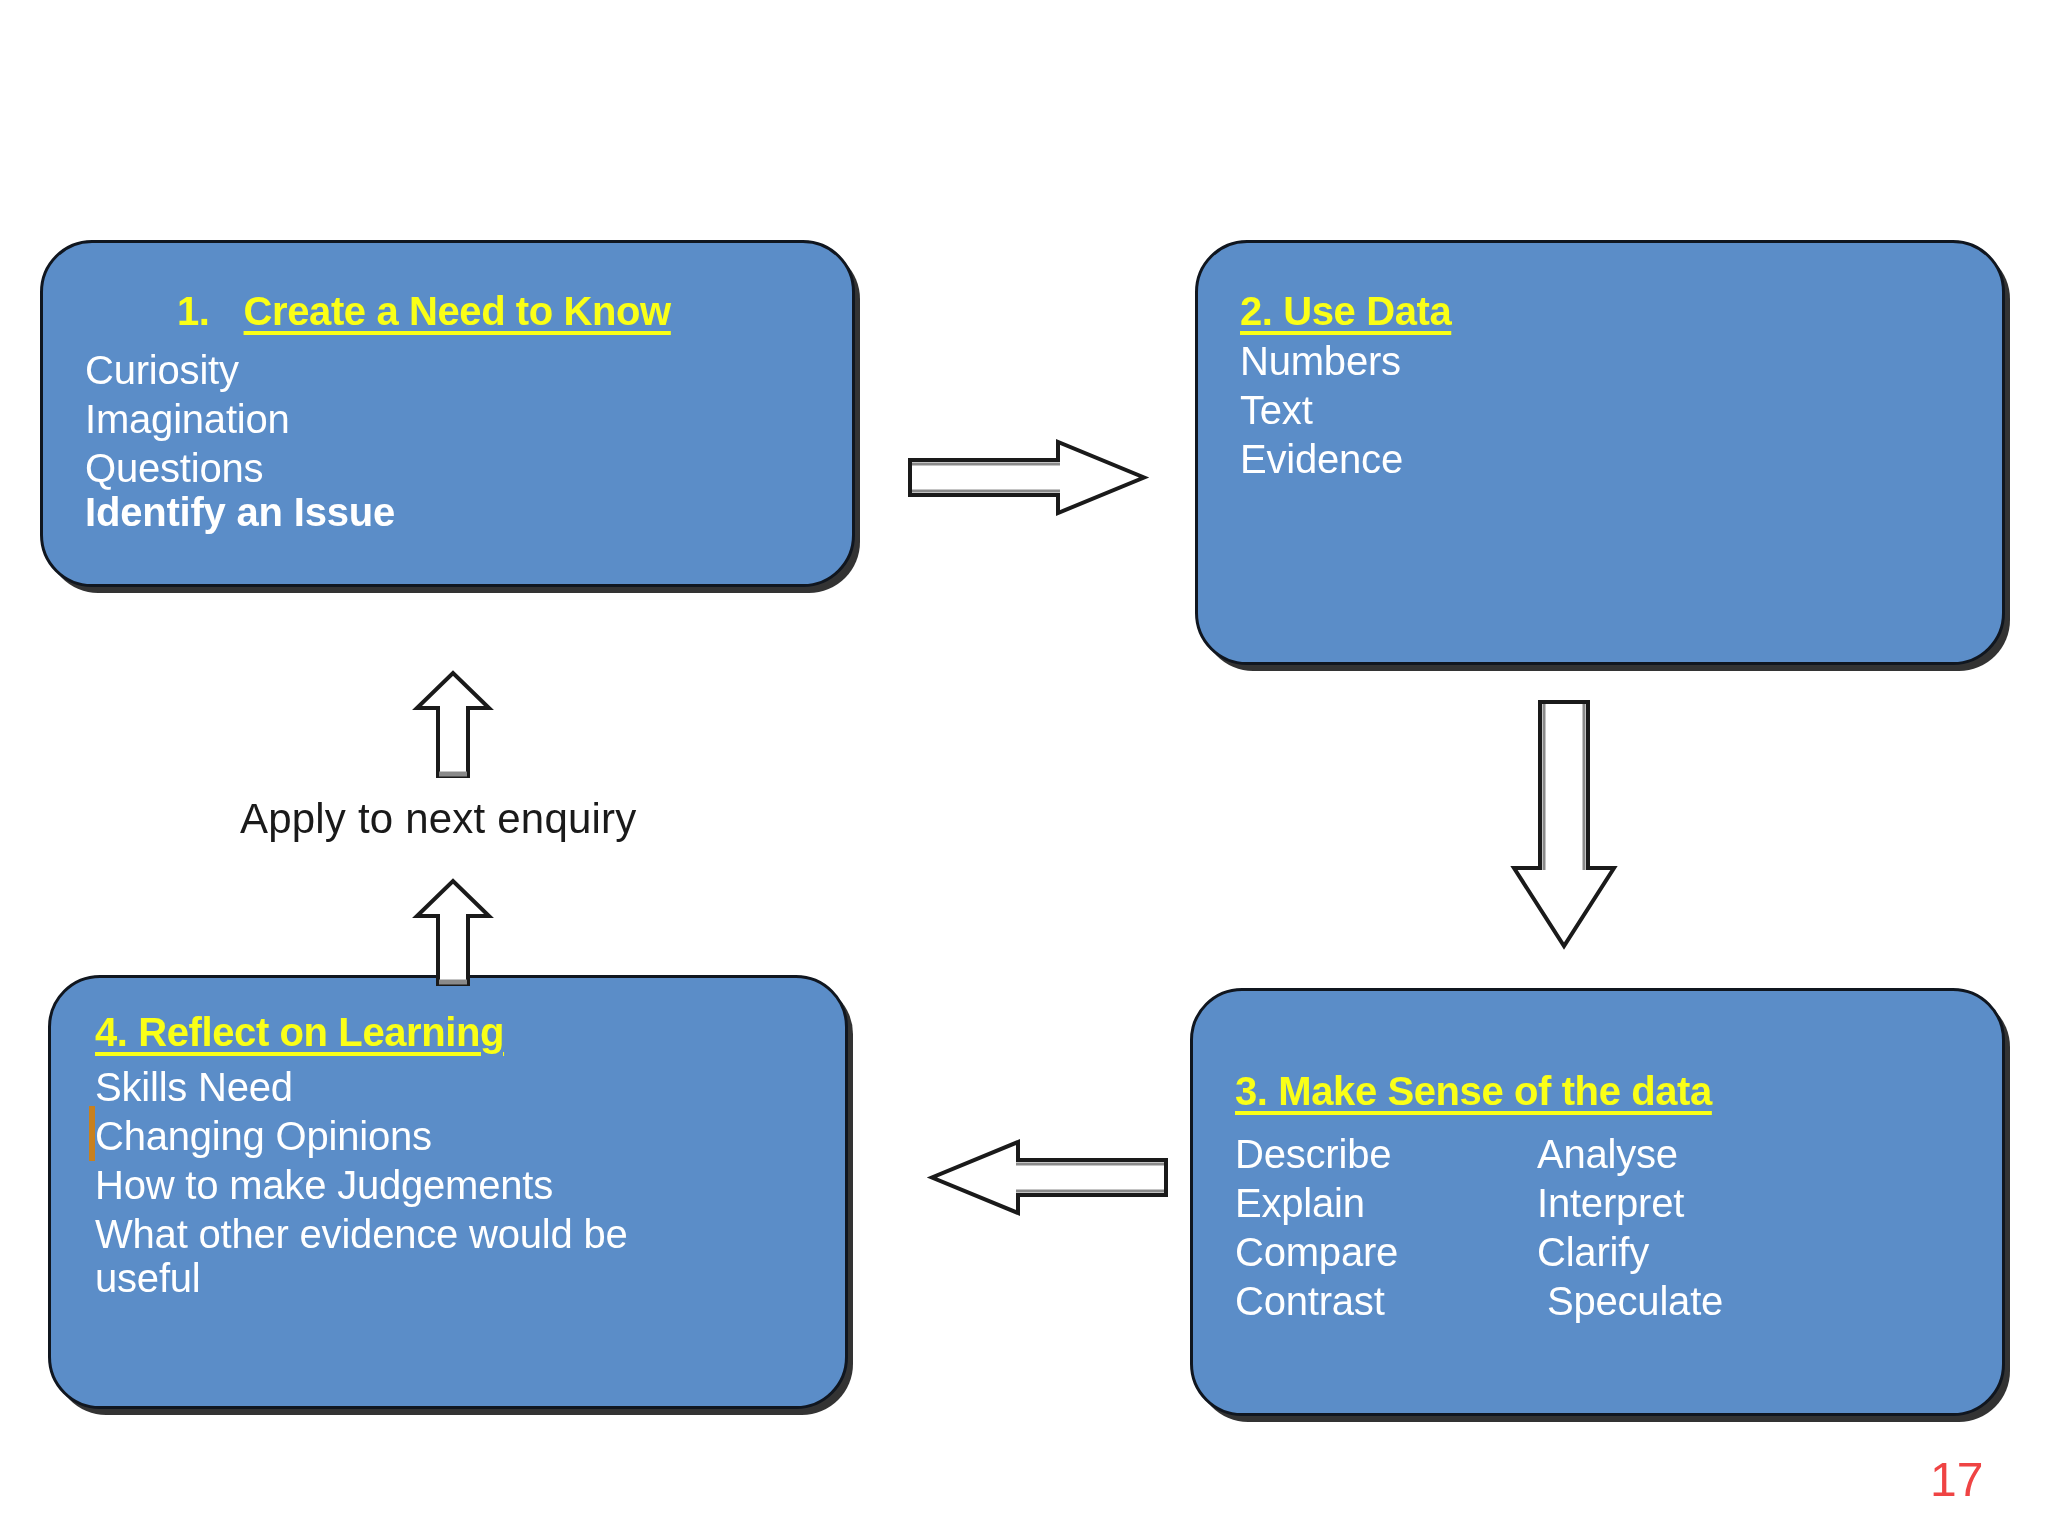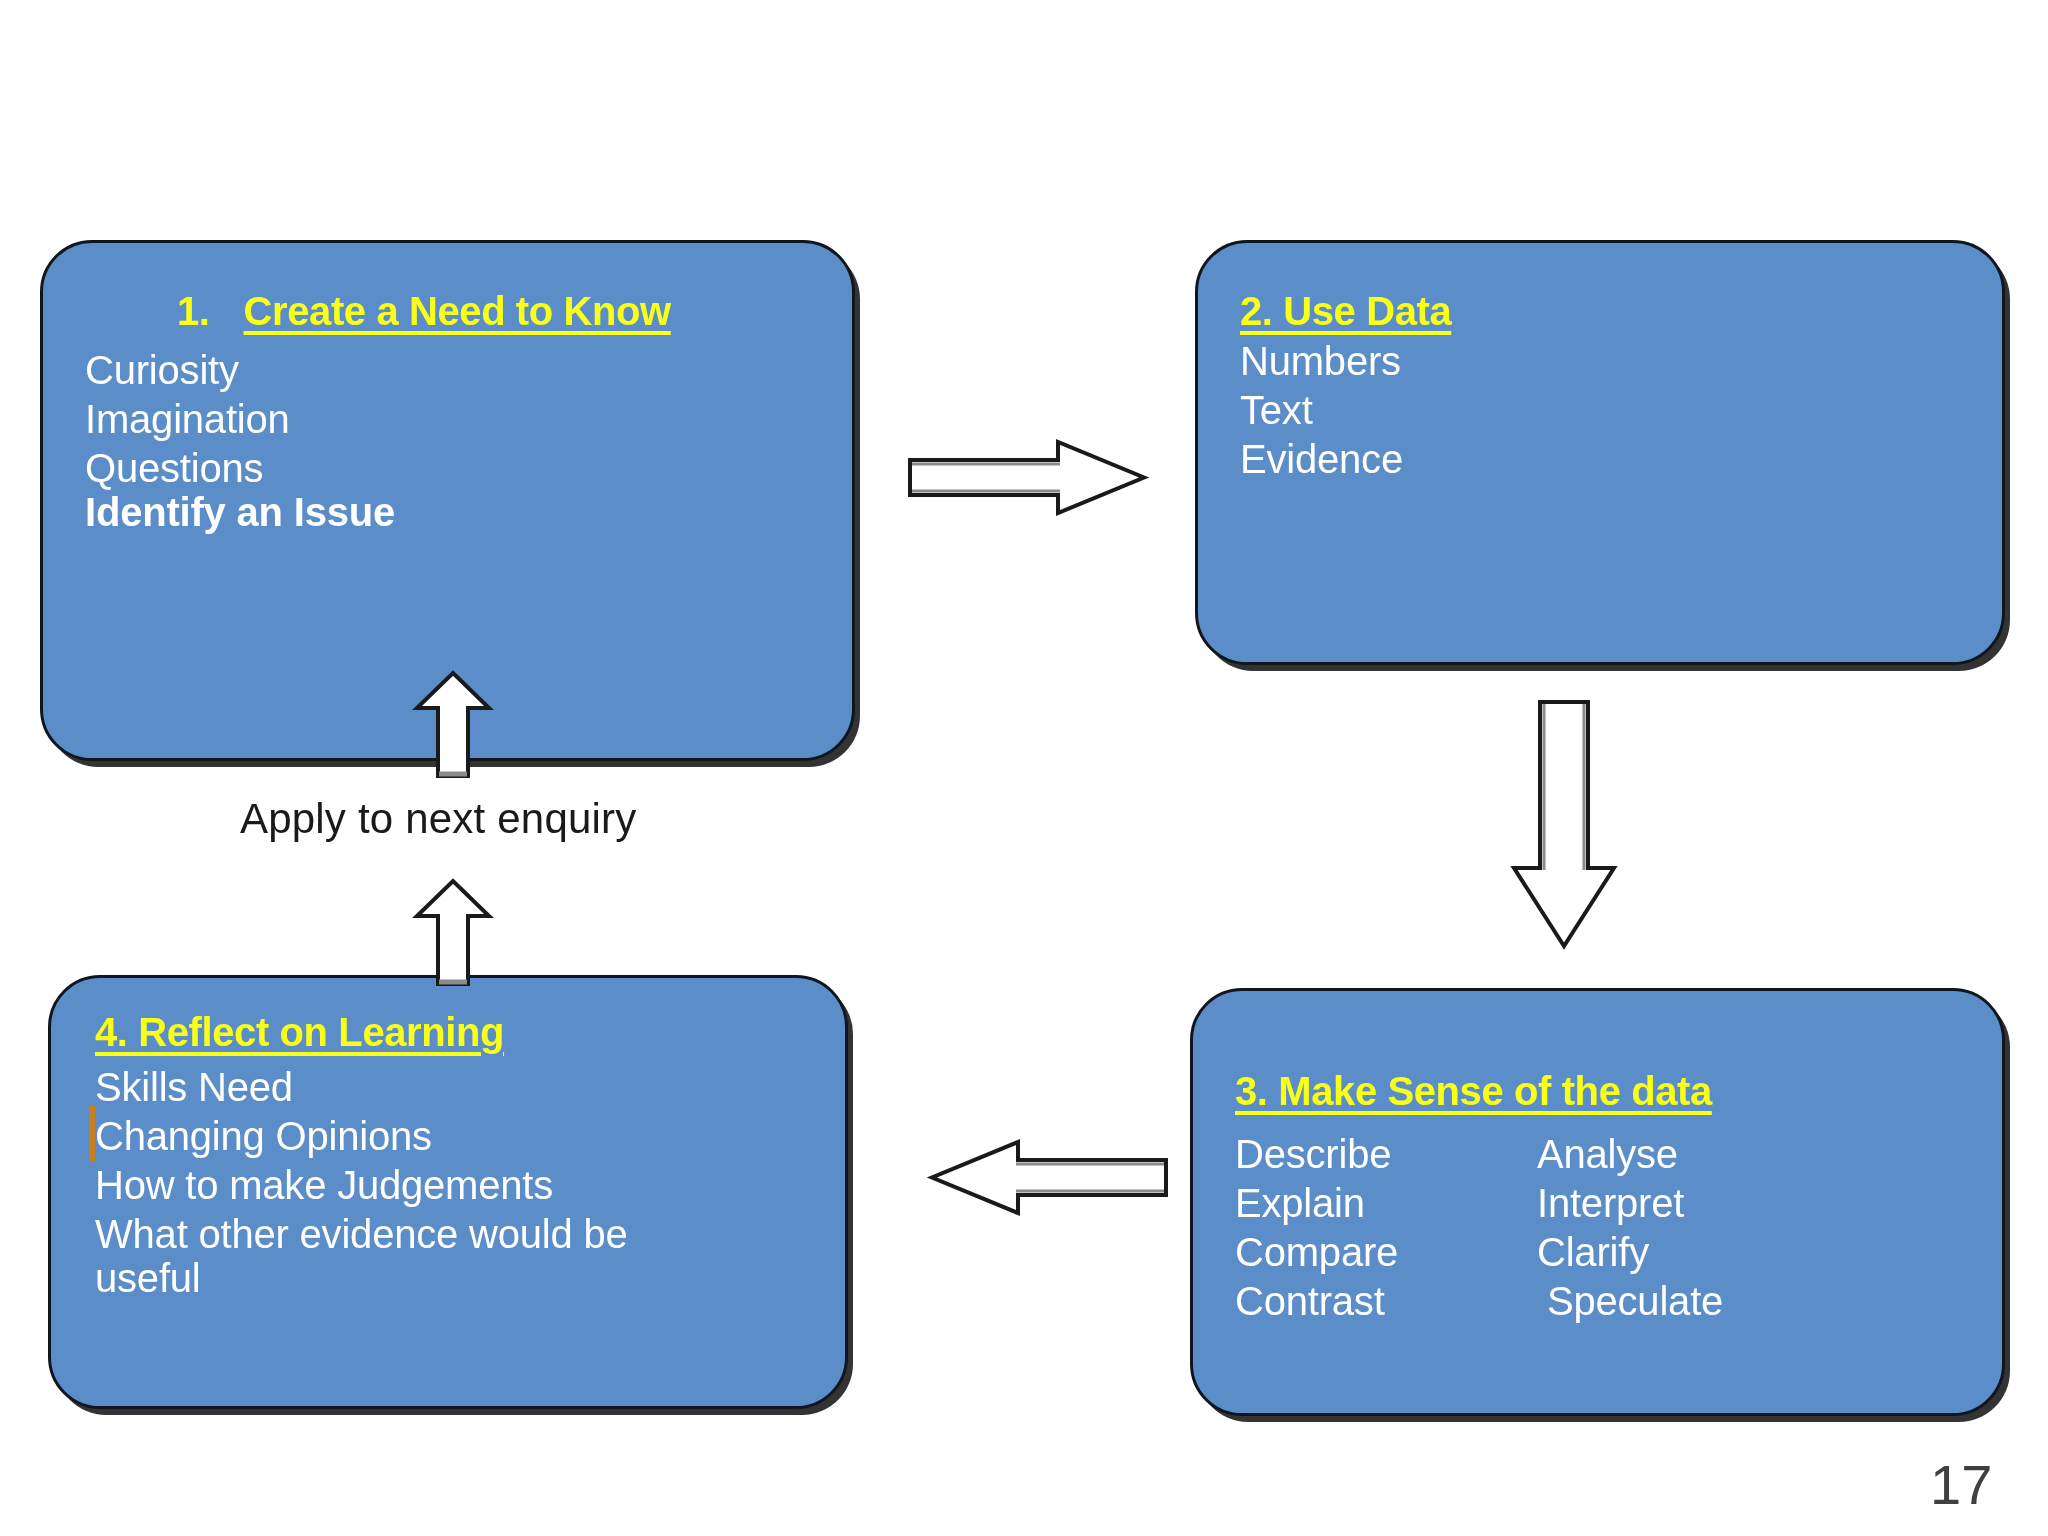--- a/index.html
+++ b/index.html
@@ -74,31 +74,31 @@
   
   .loop-label {
     position: absolute;
     color: #1a1a1a;
     font-size: 42px;
     letter-spacing: 0.2px;
     white-space: nowrap;
   }
   .page-number {
     position: absolute;
-    color: #404040;
-    font-size: 56px;
+    color: #ef4444;
+    font-size: 48px;
     white-space: nowrap;
   }
 </style>
 </head>
 <body>
 
 <div id="slide">
 
-  <div class="node" style="left:40px; top:240px; width:815px; height:521px;">
+  <div class="node" style="left:40px; top:240px; width:815px; height:347px;">
     <div class="node-inner" style="top:46px;">
       <div class="node-title" style="padding-left:92px;">
         <span class="t-number">1.</span><span class="t-gap"></span><span class="t-underline">Create a Need to Know</span>
       </div>
       <div class="node-line" style="margin-top:14px;">Curiosity</div>
       <div class="node-line" style="margin-top:5px;">Imagination</div>
       <div class="node-line" style="margin-top:5px;">Questions</div>
       <div class="node-line" style="font-weight:bold;">Identify an Issue</div>
     </div>
   </div>

